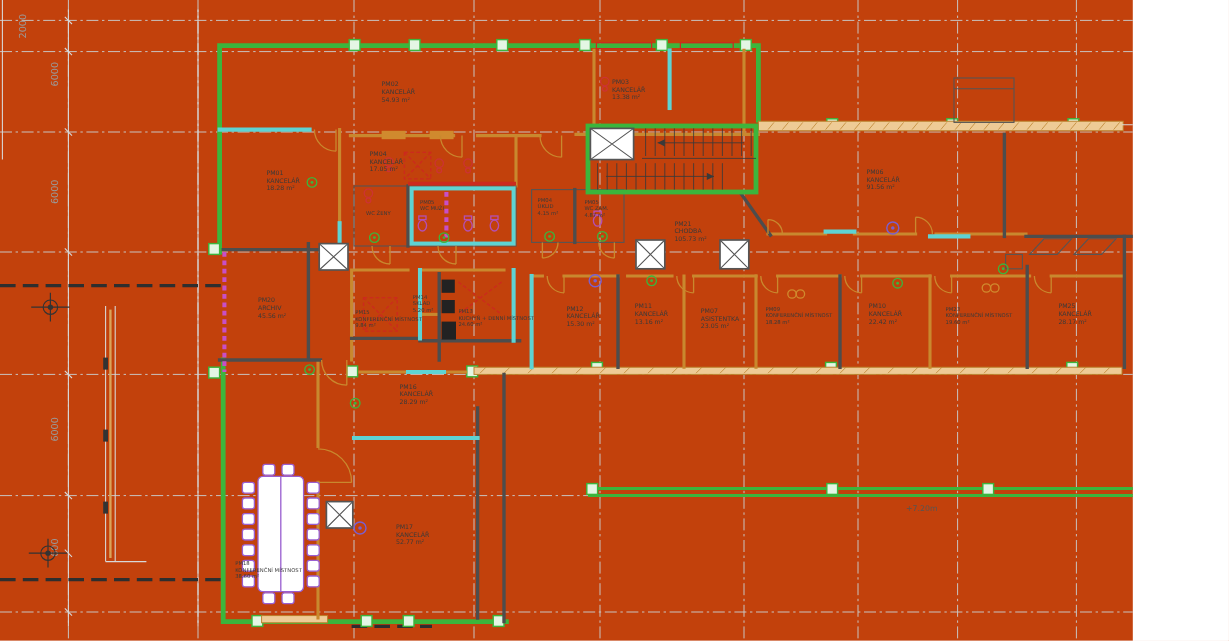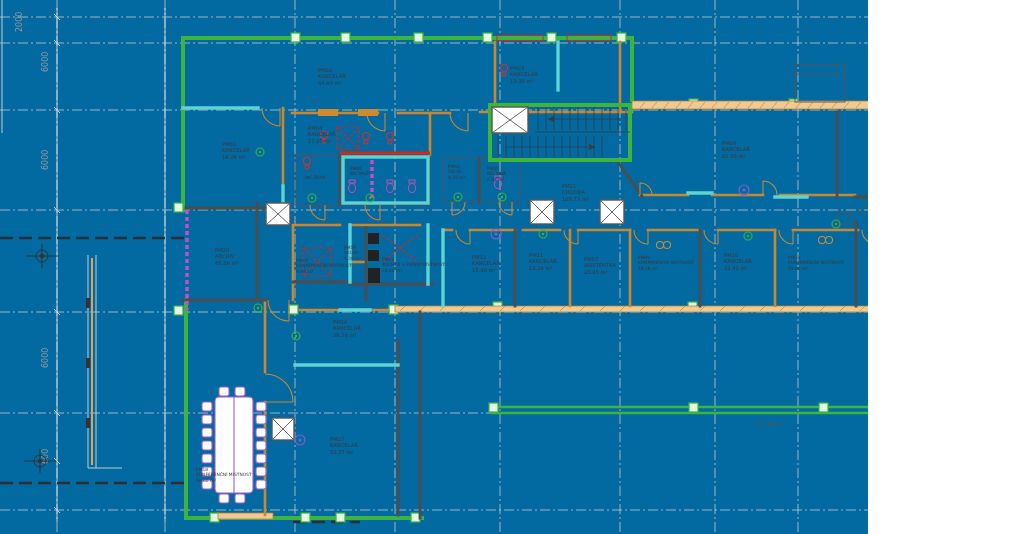--- a/index.html
+++ b/index.html
@@ -1,16 +1,16 @@
 <!DOCTYPE html>
 <html><head>
 <meta charset="utf-8">
 <style>
   html,body{margin:0;padding:0;background:#fff;}
-  #stage{position:relative;width:868px;height:534px;background:#0369a1;overflow:hidden;}
+  #stage{position:relative;width:944px;height:534px;background:#c2410c;overflow:hidden;}
   svg{position:absolute;left:0;top:0;}
   .rl{font-family:"DejaVu Sans",sans-serif;font-size:5.2px;fill:#3a3a3a;}
   .sl{font-family:"DejaVu Sans",sans-serif;font-size:4.4px;fill:#3a3a3a;}
   .dim{font-family:"DejaVu Sans",sans-serif;font-size:8px;fill:#9a9a9a;}
   .elev{font-family:"DejaVu Sans",sans-serif;font-size:6.5px;fill:#555;}
   .grid{stroke:#c9c9c9;stroke-width:0.8;stroke-dasharray:10 3 2 3;fill:none;}
   .gsolid{stroke:#d8d8d8;stroke-width:0.9;fill:none;}
   .wg{stroke:#3cb53c;stroke-width:4;fill:none;stroke-linecap:square;}
   .wg2{stroke:#3cb53c;stroke-width:2.5;fill:none;}
   .wo{stroke:#c9882e;stroke-width:2.6;fill:none;stroke-linecap:square;}

